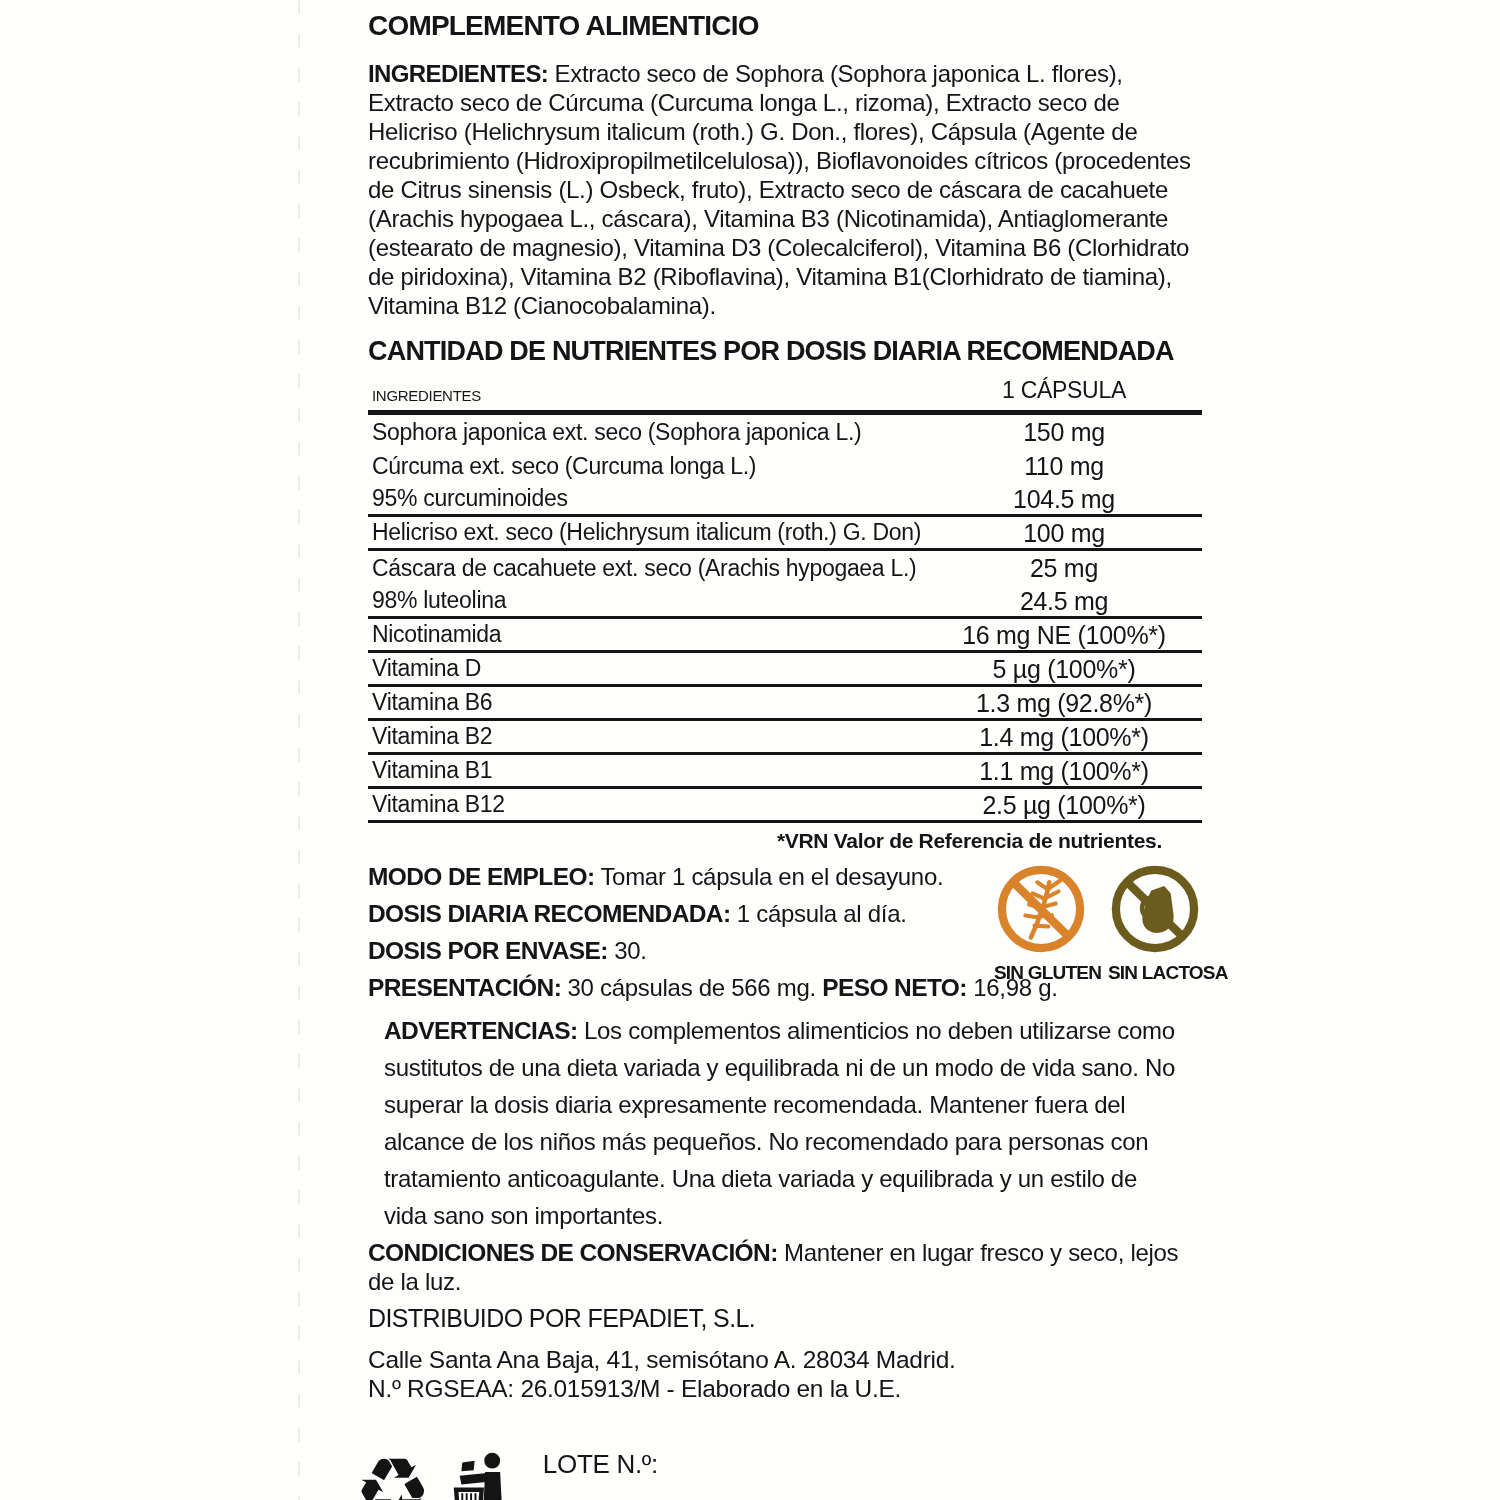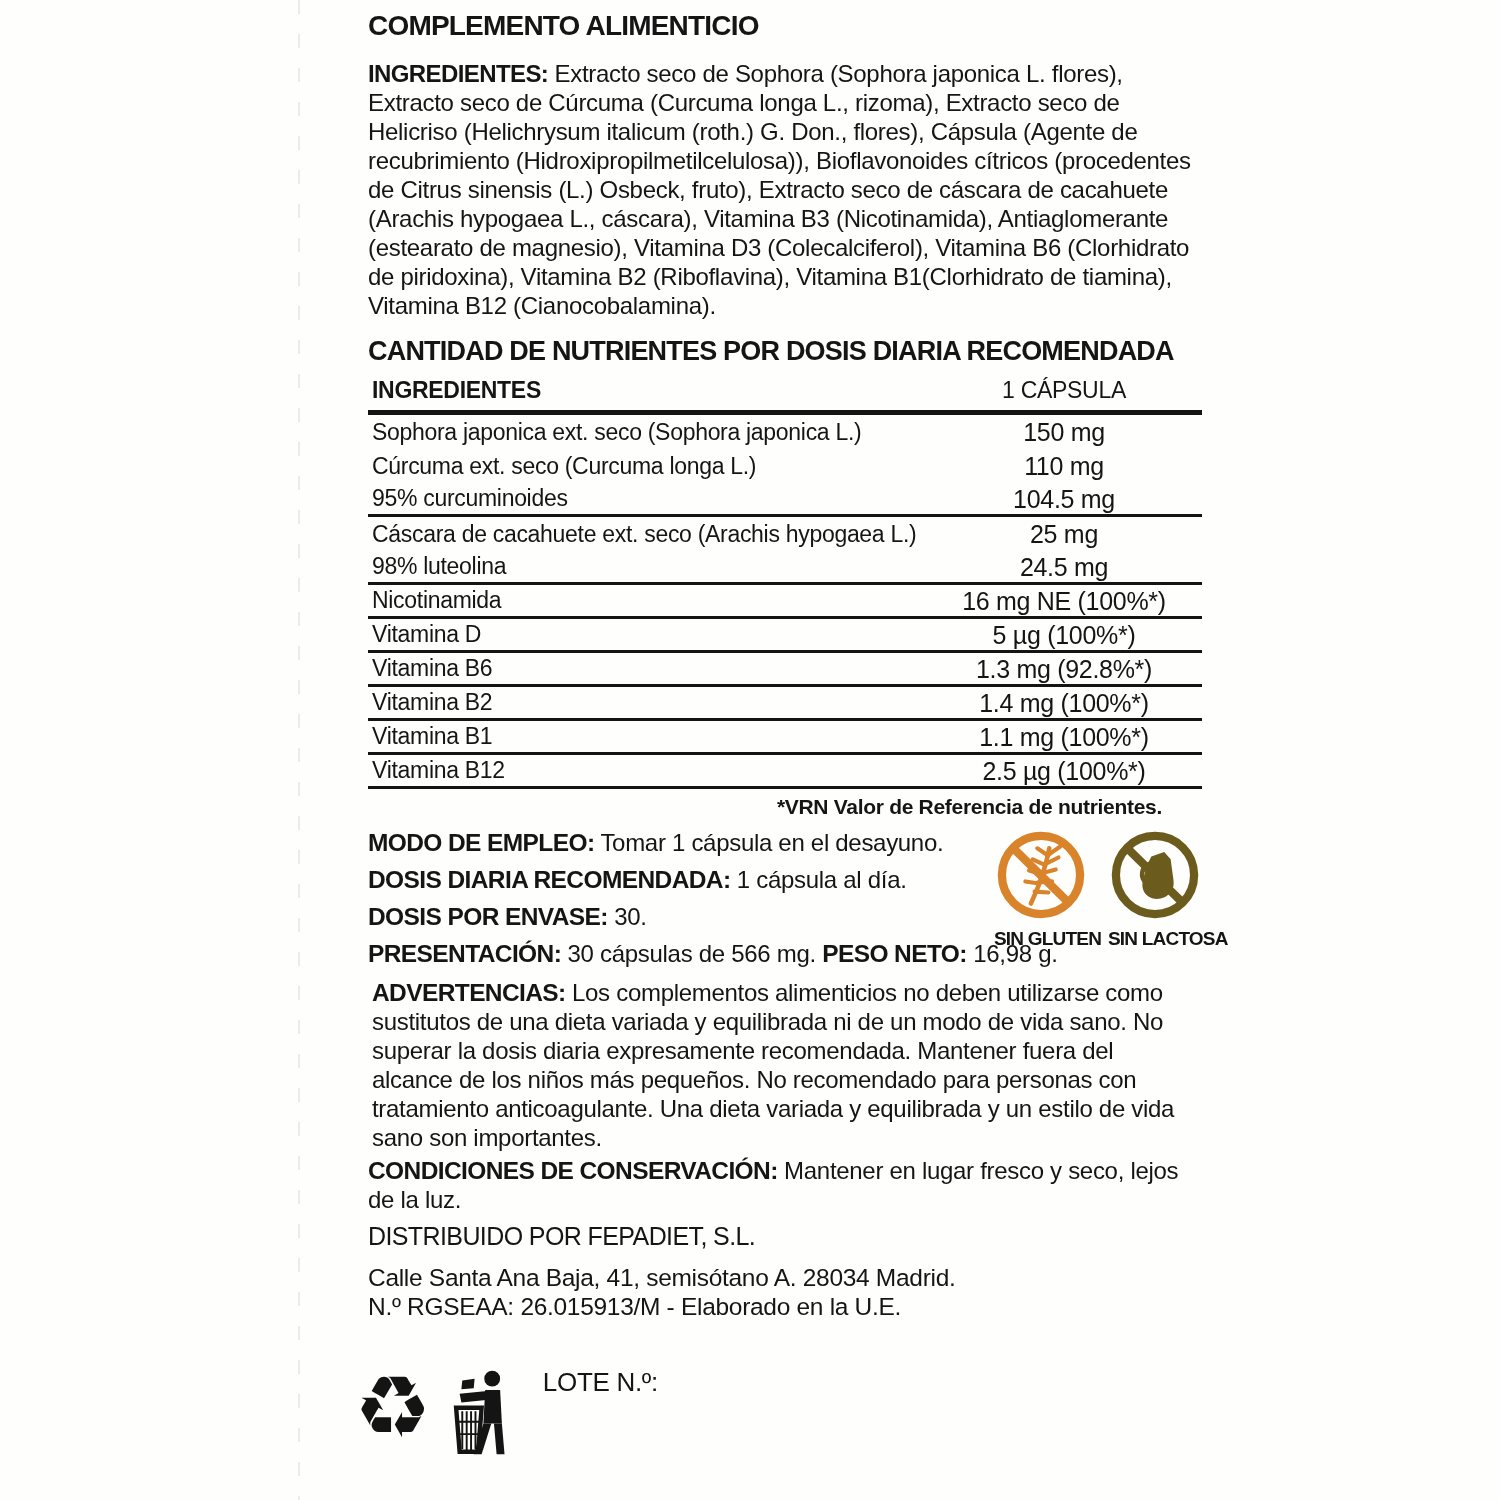--- a/index.html
+++ b/index.html
@@ -23,40 +23,40 @@
   h1.page-title { font-size:28px; font-weight:700; letter-spacing:-0.8px; margin-bottom:17px; }
   .para { font-size:24px; line-height:29px; margin-bottom:16px; }
   .para b { letter-spacing:-0.6px; }
   h2.table-title { font-size:27px; font-weight:700; letter-spacing:-0.8px; margin-bottom:8px; }
 
   .ntable { width:100%; }
   .thead {
     display:flex; justify-content:space-between; align-items:flex-end;
     border-bottom:5px solid #141414; padding:2px 0 6px 4px; 
   }
-  .th-left { font-size:23px; font-weight:700; }
+  .th-left { font-size:15px; font-weight:400; }
   .th-right { font-size:23px; font-weight:400; width:276px; text-align:center; }
   .tr { position:relative; height:34px; display:flex; align-items:center; padding-left:4px; }
   .tr.rule { border-bottom:3px solid #141414; }
   .td-name { font-size:23px; }
   .td-val {
     position:absolute; right:0; top:50%; transform:translateY(-50%);
     width:276px; text-align:center; font-size:25px;
   }
   .vrn-note { text-align:right; padding-right:40px; font-size:21px; font-weight:700; margin:6px 0 10px; }
 
   .usage-block { position:relative; }
   .usage-line { font-size:24px; line-height:28px; margin-bottom:9px; }
   .usage-line b, .para-label { font-size:24.5px; letter-spacing:-0.6px; }
 
   .badges { position:absolute; right:0; top:0; display:flex; gap:20px; }
   .badge { width:94px; text-align:center; }
   .badge-caption { font-size:19px; font-weight:700; letter-spacing:-0.8px; margin-top:3px; white-space:nowrap; }
 
-  .warn-para { font-size:24px; line-height:29px; margin:10px 4px 4px; }
+  .warn-para { font-size:24px; line-height:37px; margin:10px 16px 4px; }
   .storage-para { font-size:24px; line-height:29px; margin-bottom:8px; }
 
   .dist-title { font-size:25px; font-weight:400; letter-spacing:-0.6px; margin:6px 0 12px; }
   .dist-line { font-size:24.5px; line-height:29px; }
 
   .footer { display:flex; align-items:flex-start; margin-top:46px; }
   .recycle-glyph {
     font-family:"DejaVu Sans", sans-serif; font-size:86px; line-height:80px;
     color:#141414; margin-left:-14px;
   }
@@ -87,20 +87,24 @@
           <span class="td-name">Sophora japonica ext. seco (Sophora japonica L.)</span>
           <span class="td-val">150 mg</span>
         </div>
       <div class="tr">
           <span class="td-name">Cúrcuma ext. seco (Curcuma longa L.)</span>
           <span class="td-val">110 mg</span>
         </div>
       <div class="tr rule">
           <span class="td-name">95% curcuminoides</span>
           <span class="td-val">104.5 mg</span>
+        </div>
+      <div class="tr rule">
+          <span class="td-name">Helicriso ext. seco (Helichrysum italicum (roth.) G. Don)</span>
+          <span class="td-val">100 mg</span>
         </div>
       <div class="tr">
           <span class="td-name">Cáscara de cacahuete ext. seco (Arachis hypogaea L.)</span>
           <span class="td-val">25 mg</span>
         </div>
       <div class="tr rule">
           <span class="td-name">98% luteolina</span>
           <span class="td-val">24.5 mg</span>
         </div>
       <div class="tr rule">

